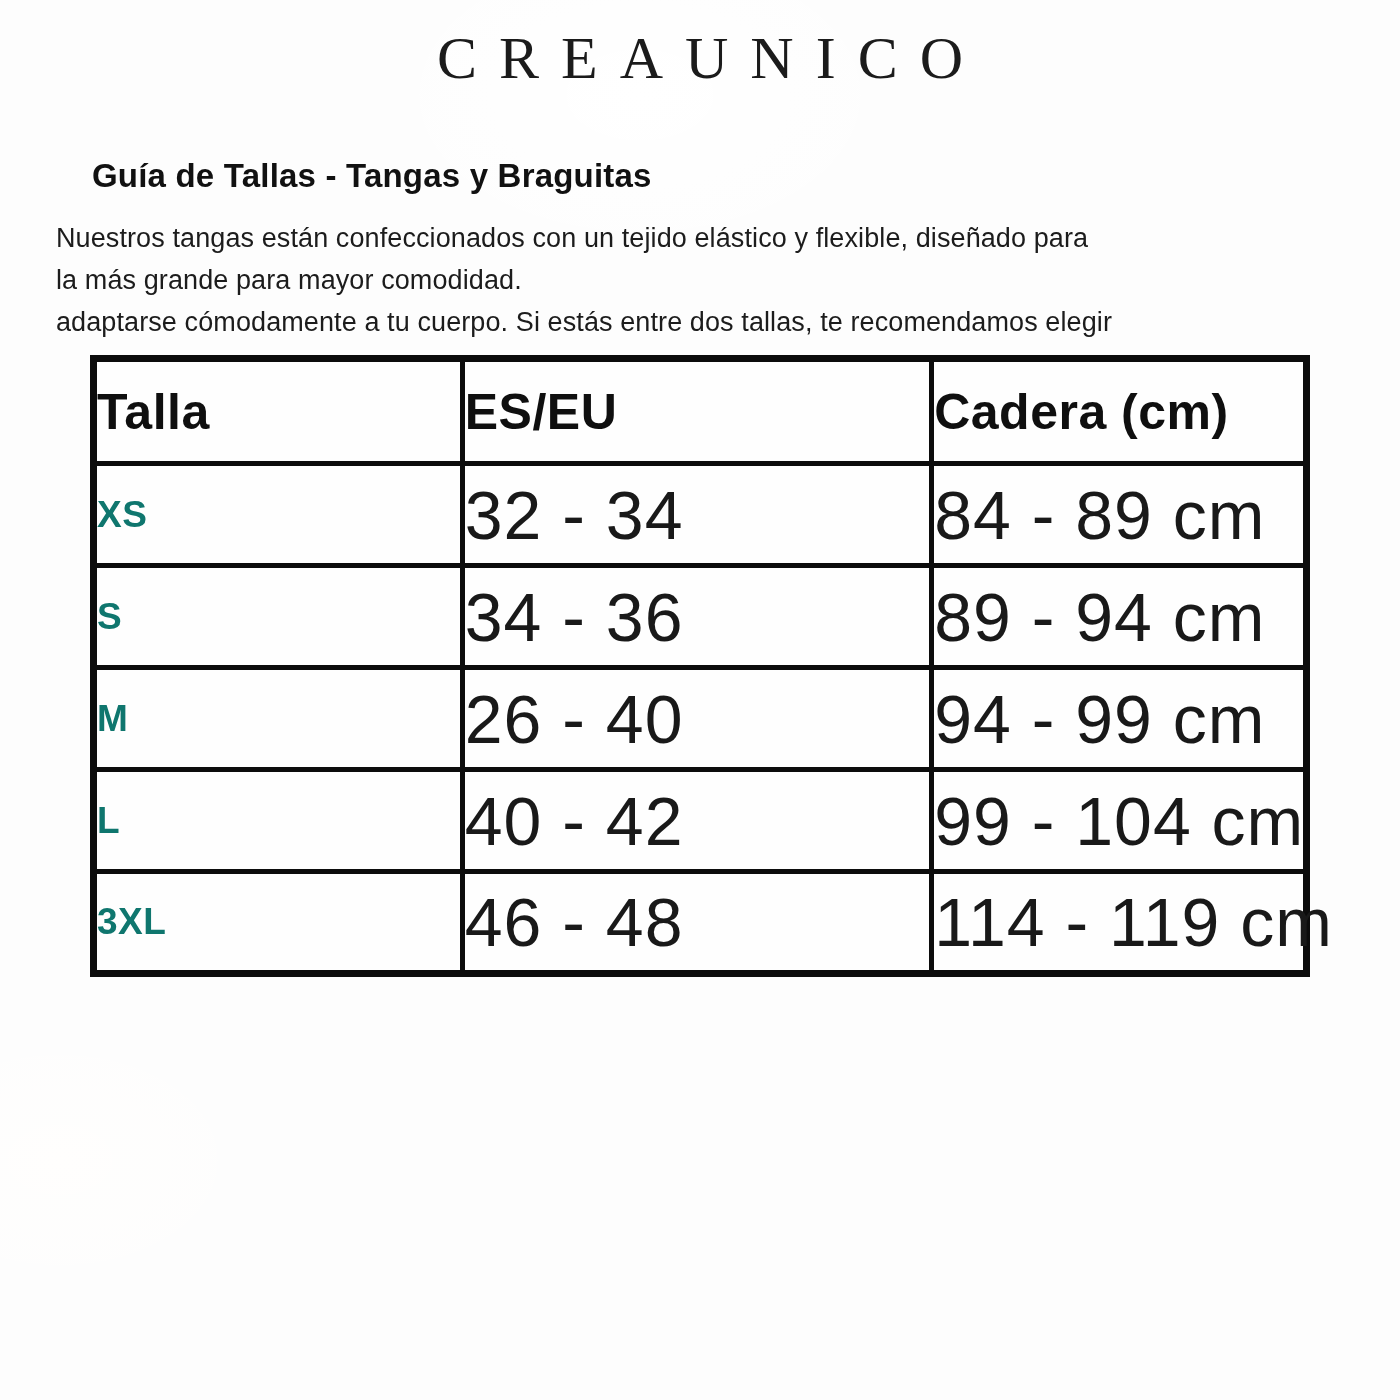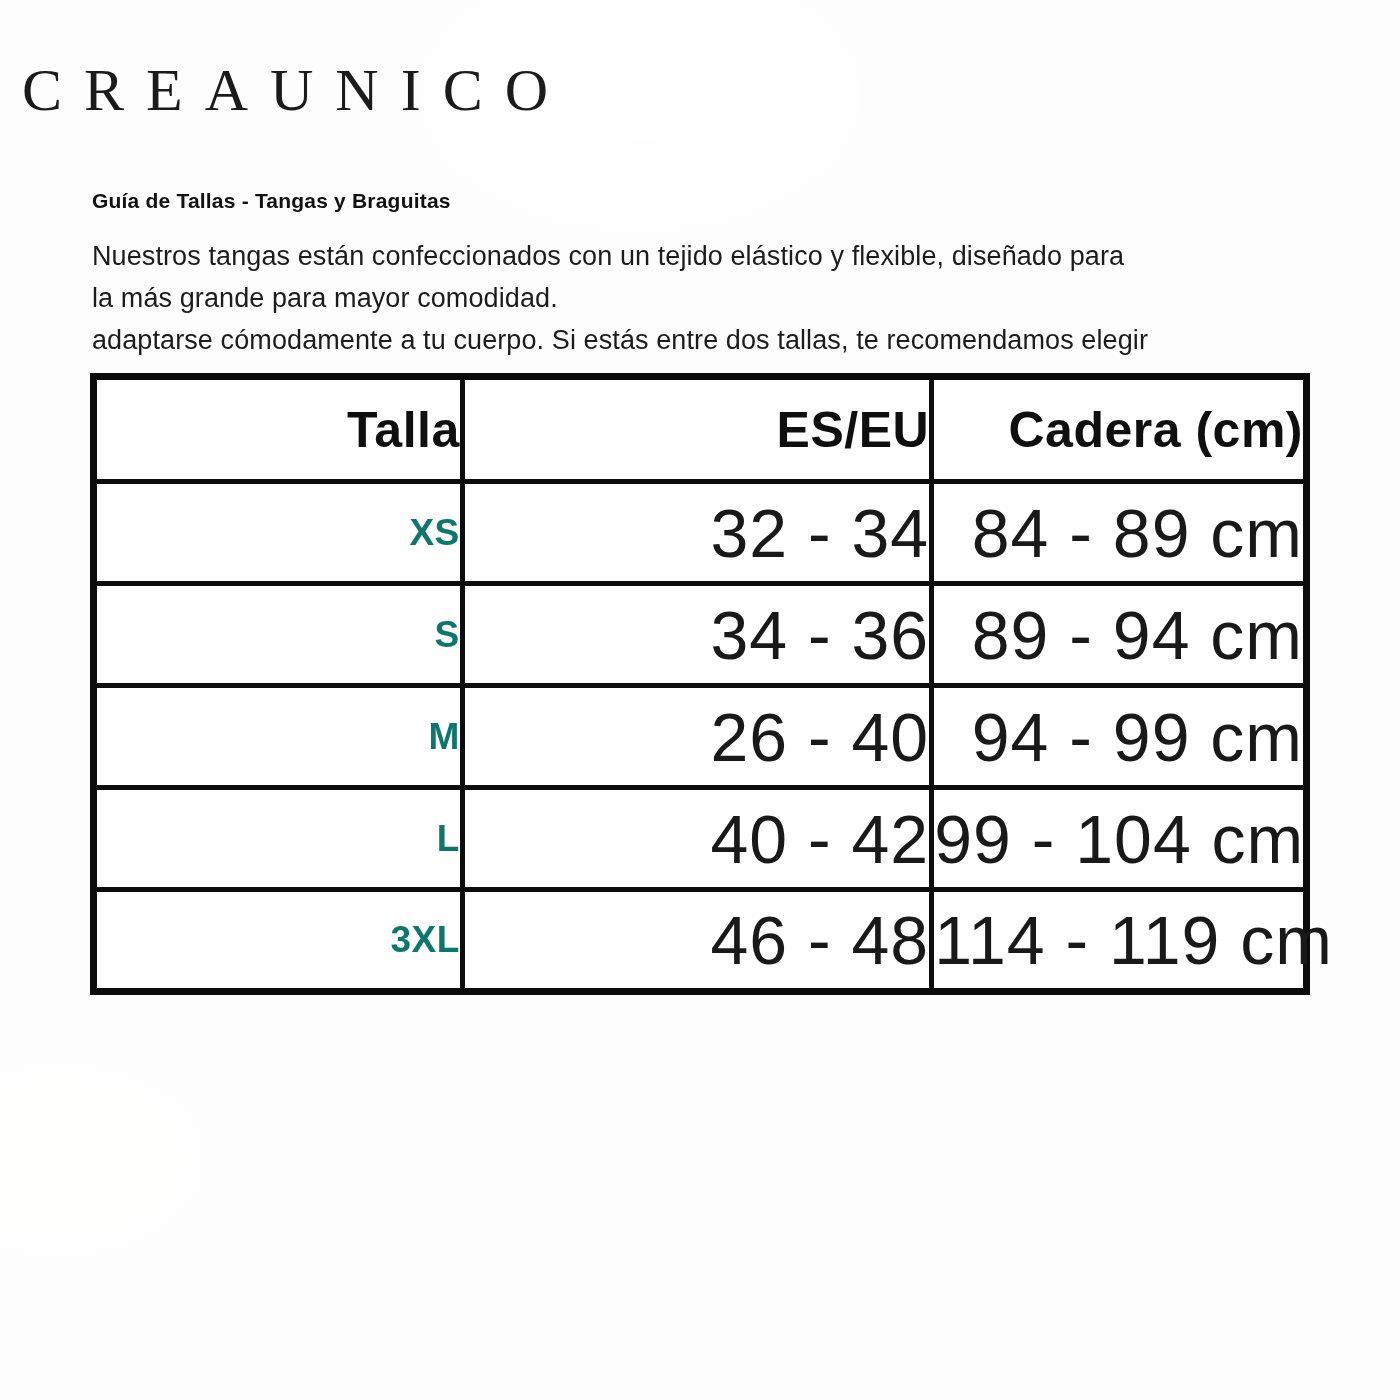--- a/index.html
+++ b/index.html
@@ -20,38 +20,39 @@
       radial-gradient(ellipse 420px 260px at 640px 95px, #ffffff 0%, rgba(255,255,255,0) 70%),
       radial-gradient(ellipse 300px 200px at 60px 1160px, #fffefd 0%, rgba(255,255,255,0) 70%),
       var(--bg);
   }
   .page {
     width: 1400px;
     height: 1400px;
     position: relative;
   }
   .logo {
-    padding-top: 56px;
+    padding-top: 24px;
+    text-align: center;
     font-family: "Liberation Serif", "DejaVu Serif", serif;
     font-size: 60px;
     font-weight: 400;
     letter-spacing: 22px;
     color: #1b1b1b;
     text-indent: 22px; 
     white-space: nowrap;
   }
   .title {
     margin: 64px 90px 0 92px;
-    font-size: 21px;
+    font-size: 33px;
     font-weight: 700;
     color: #111111;
     letter-spacing: 0.2px;
   }
   .description {
-    margin: 22px 90px 0 92px;
+    margin: 22px 90px 0 56px;
     font-size: 27px;
     font-weight: 400;
     color: #1c1c1c;
     letter-spacing: 0.1px;
   }
   .description .line {
     line-height: 42px;
     white-space: nowrap;
   }
   .size-table {
@@ -61,21 +62,21 @@
     border-collapse: collapse;
     border: 7px solid var(--ink);
     background: #fefefe;
   }
   .size-table col.c1 { width: 30.4%; }
   .size-table col.c2 { width: 38.7%; }
   .size-table col.c3 { width: 30.9%; }
   .size-table th,
   .size-table td {
     border: 5px solid var(--ink);
-    text-align: right;
+    text-align: left;
     vertical-align: middle;
   }
   .size-table th {
     height: 105px;
     font-size: 50px;
     font-weight: 700;
     color: #0f0f0f;
     letter-spacing: 0.5px;
   }
   .size-table td {

